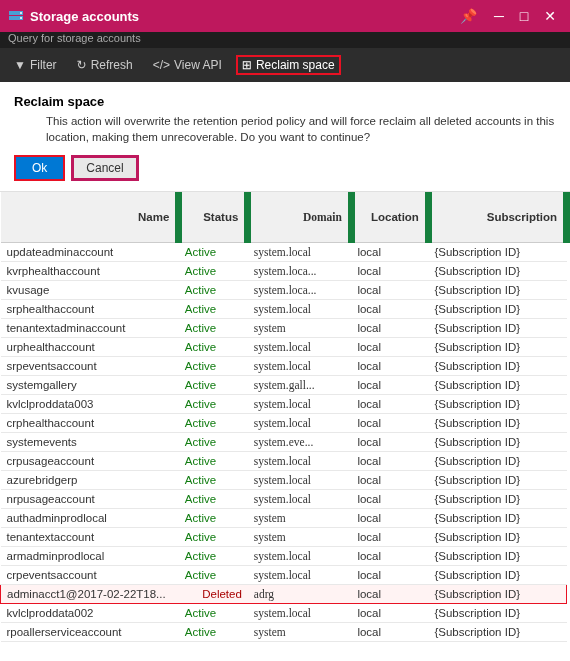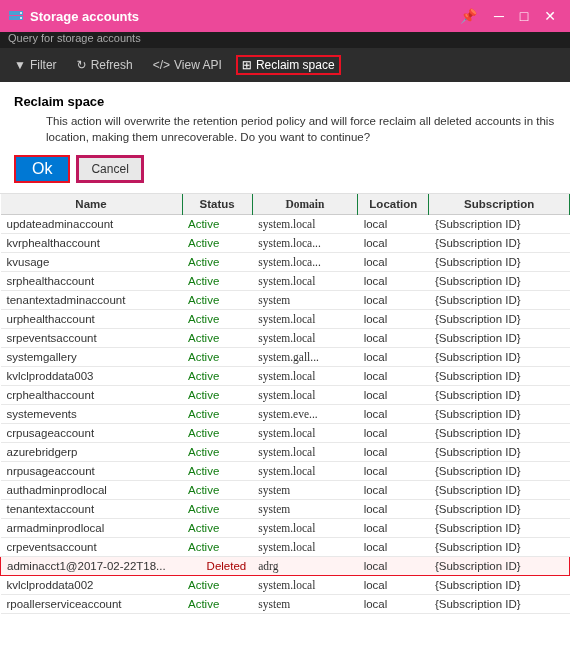--- a/index.html
+++ b/index.html
@@ -12,21 +12,21 @@
       overflow: hidden;
     }
     .window {
       width: 570px;
       height: 661px;
       background: #fff;
       display: flex;
       flex-direction: column;
     }
     .title-bar {
-      background: #ec4899;
+      background: #be185d;
       color: #fff;
       padding: 4px 8px;
       display: flex;
       align-items: center;
       justify-content: space-between;
       height: 32px;
     }
     .title-bar-left {
       display: flex;
       align-items: center;
@@ -107,21 +107,21 @@
     }
     .reclaim-buttons {
       display: flex;
       gap: 6px;
     }
     .btn-ok {
       background: #0078d4;
       color: #fff;
       border: 2px solid #e81123;
       padding: 3px 16px;
-      font-size: 16px;
+      font-size: 12px;
       cursor: pointer;
     }
     .btn-cancel {
       background: #e8e8e8;
       color: #333;
       border: 3px solid #be185d;
       padding: 3px 12px;
       font-size: 12px;
       cursor: pointer;
     }
@@ -132,26 +132,26 @@
     }
     table {
       width: 100%;
       border-collapse: collapse;
     }
     thead tr {
       background: #f0f0f0;
       border-bottom: 1px solid #ccc;
     }
     thead th {
-      text-align: center;
-      padding: 4px 6px;
+      text-align: right;
+      padding: 19px 6px;
       font-weight: 600;
       font-size: 11.5px;
       color: #333;
-      border-right: 1px solid #15803d;
+      border-right: 7px solid #15803d;
     }
     tbody tr {
       border-bottom: 1px solid #e8e8e8;
     }
     tbody tr.highlighted {
       background: #fff3f3;
       border: 1px solid #e81123;
     }
     tbody td {
       padding: 3px 6px;

